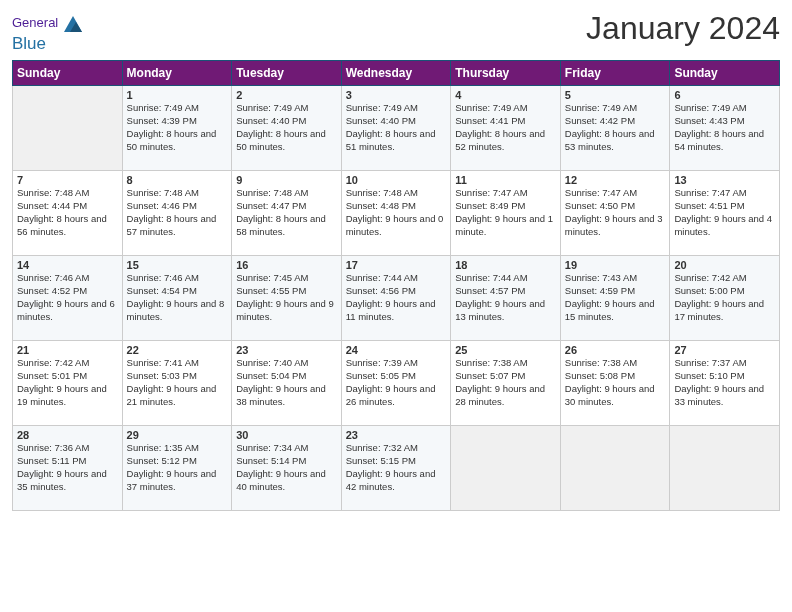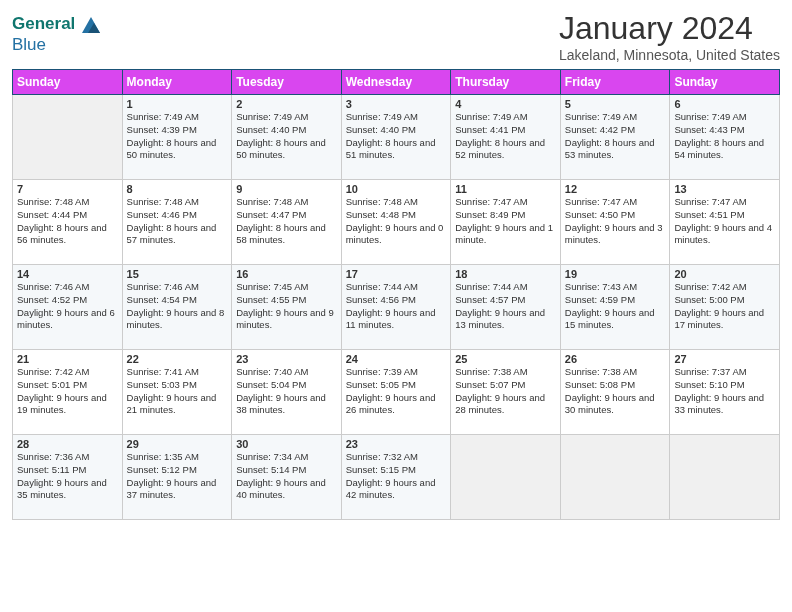--- a/index.html
+++ b/index.html
@@ -36,21 +36,21 @@
     .location-title {
       font-size: 14px;
       color: #555;
     }
     table {
       width: 100%;
       border-collapse: collapse;
       table-layout: fixed;
     }
     thead tr th {
-      background-color: #d946ef;
+      background-color: #701a75;
       color: #fff;
       font-size: 12px;
       font-weight: bold;
       padding: 5px 4px;
       text-align: left;
       border: 1px solid #1a5276;
     }
     tbody tr td {
       vertical-align: top;
       border: 1px solid #ccc;
@@ -81,32 +81,31 @@
       background: #f0f0f0 !important;
     }
   </style>
 </head>
 <body>
 
 <div class="container">
   <div class="header">
     <div class="logo">
       <div>
-        <div style="font-size:17px;font-weight:bold;color:#0f766e;line-height:1.2;">General
+        <div style="font-size:13px;font-weight:normal;color:#4c1d95;line-height:1.2;">General
           <svg style="display:inline;vertical-align:middle;" width="22" height="20" viewBox="0 0 22 20">
             <polygon points="2,18 11,2 20,18" fill="#2471a3" stroke="none"></polygon>
             <polygon points="8,18 14,8 20,18" fill="#1a5276" stroke="none"></polygon>
           </svg>
         </div>
         <div style="font-size:17px;font-weight:normal;color:#2471a3;line-height:1.2;">Blue</div>
       </div>
     </div>
     <div class="title-block">
       <div class="month-title">January 2024</div>
-      <div class="location-title">Lakeland, Minnesota, United States</div>
     </div>
   </div>
 
   <table>
     <thead>
       <tr id="weekday-header">
       <th>Sunday</th>
           <th>Monday</th>
           <th>Tuesday</th>
           <th>Wednesday</th>

